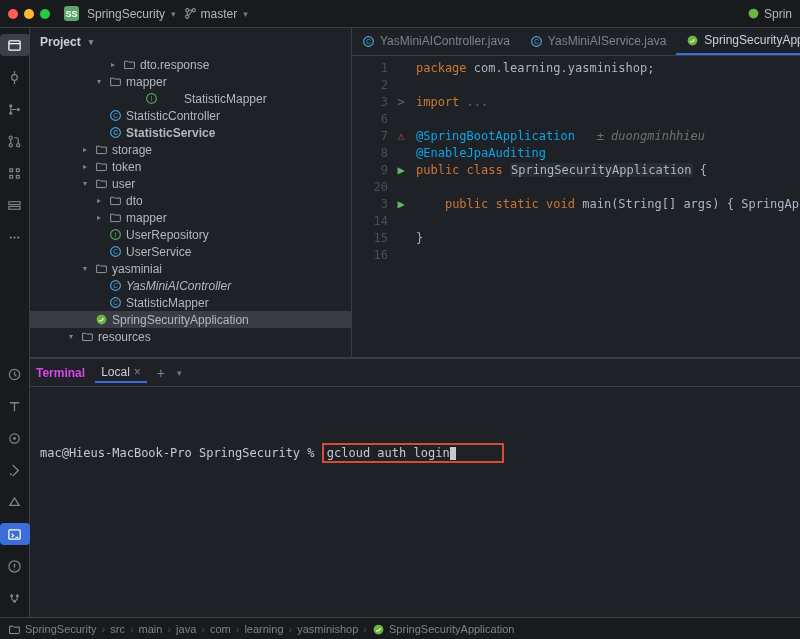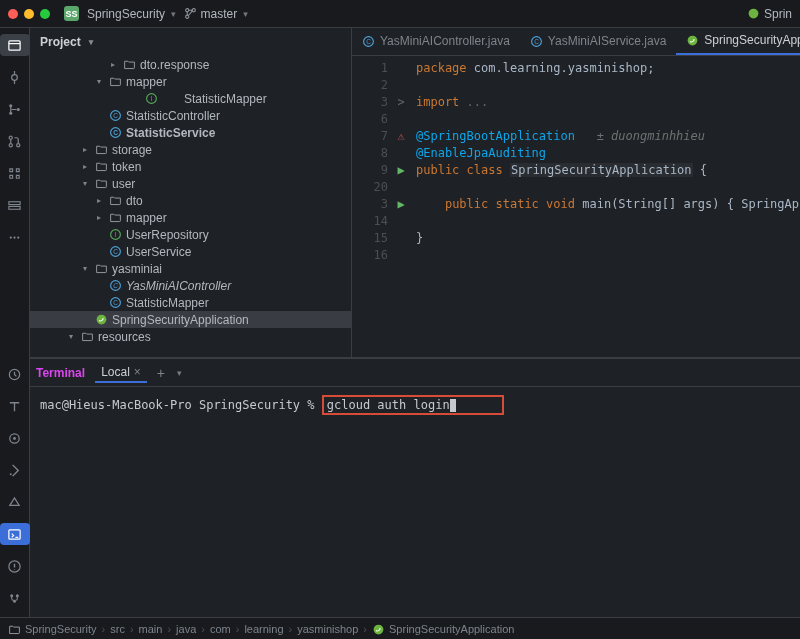--- a/index.html
+++ b/index.html
@@ -89,21 +89,21 @@
   .play{color:#62b766;}
 
   
   .bottompanel{height:260px;display:flex;flex-direction:column;border-top:2px solid var(--border);background:var(--bg);}
   .bp-tabs{height:28px;display:flex;align-items:center;padding:0 6px;gap:10px;border-bottom:1px solid var(--border);}
   .bp-title{font-weight:600;color:#d946ef;}
   .bp-sess{display:flex;align-items:center;gap:4px;padding:2px 6px;border-bottom:2px solid #3b6ed8;color:#cdd1d6;}
   .bp-close{color:var(--txt-dim);cursor:pointer;}
   .bp-plus{color:var(--txt-dim);cursor:pointer;font-size:14px;}
   .term{flex:1;padding:8px 10px;font-family:Menlo,Consolas,monospace;font-size:12px;color:#c6c9ce;}
-  .hl-box{border:2px solid var(--hl-red);padding:1px 3px;display:inline-block;}
+  .hl-box{border:2px solid var(--hl-red);padding:1px 3px;display:inline-block;margin-top:48px;}
   .cursor{display:inline-block;width:6px;height:13px;background:#c6c9ce;vertical-align:text-bottom;}
 
   
   .crumb{height:22px;display:flex;align-items:center;padding:0 8px;gap:5px;background:var(--bg-darker);border-top:1px solid var(--border);font-size:11px;color:var(--txt-dim);}
   .crumb .sep{opacity:.5;}
   .crumb .ficon{width:12px;height:12px;}
 
   
   .ic{width:13px;height:13px;}
 </style>

